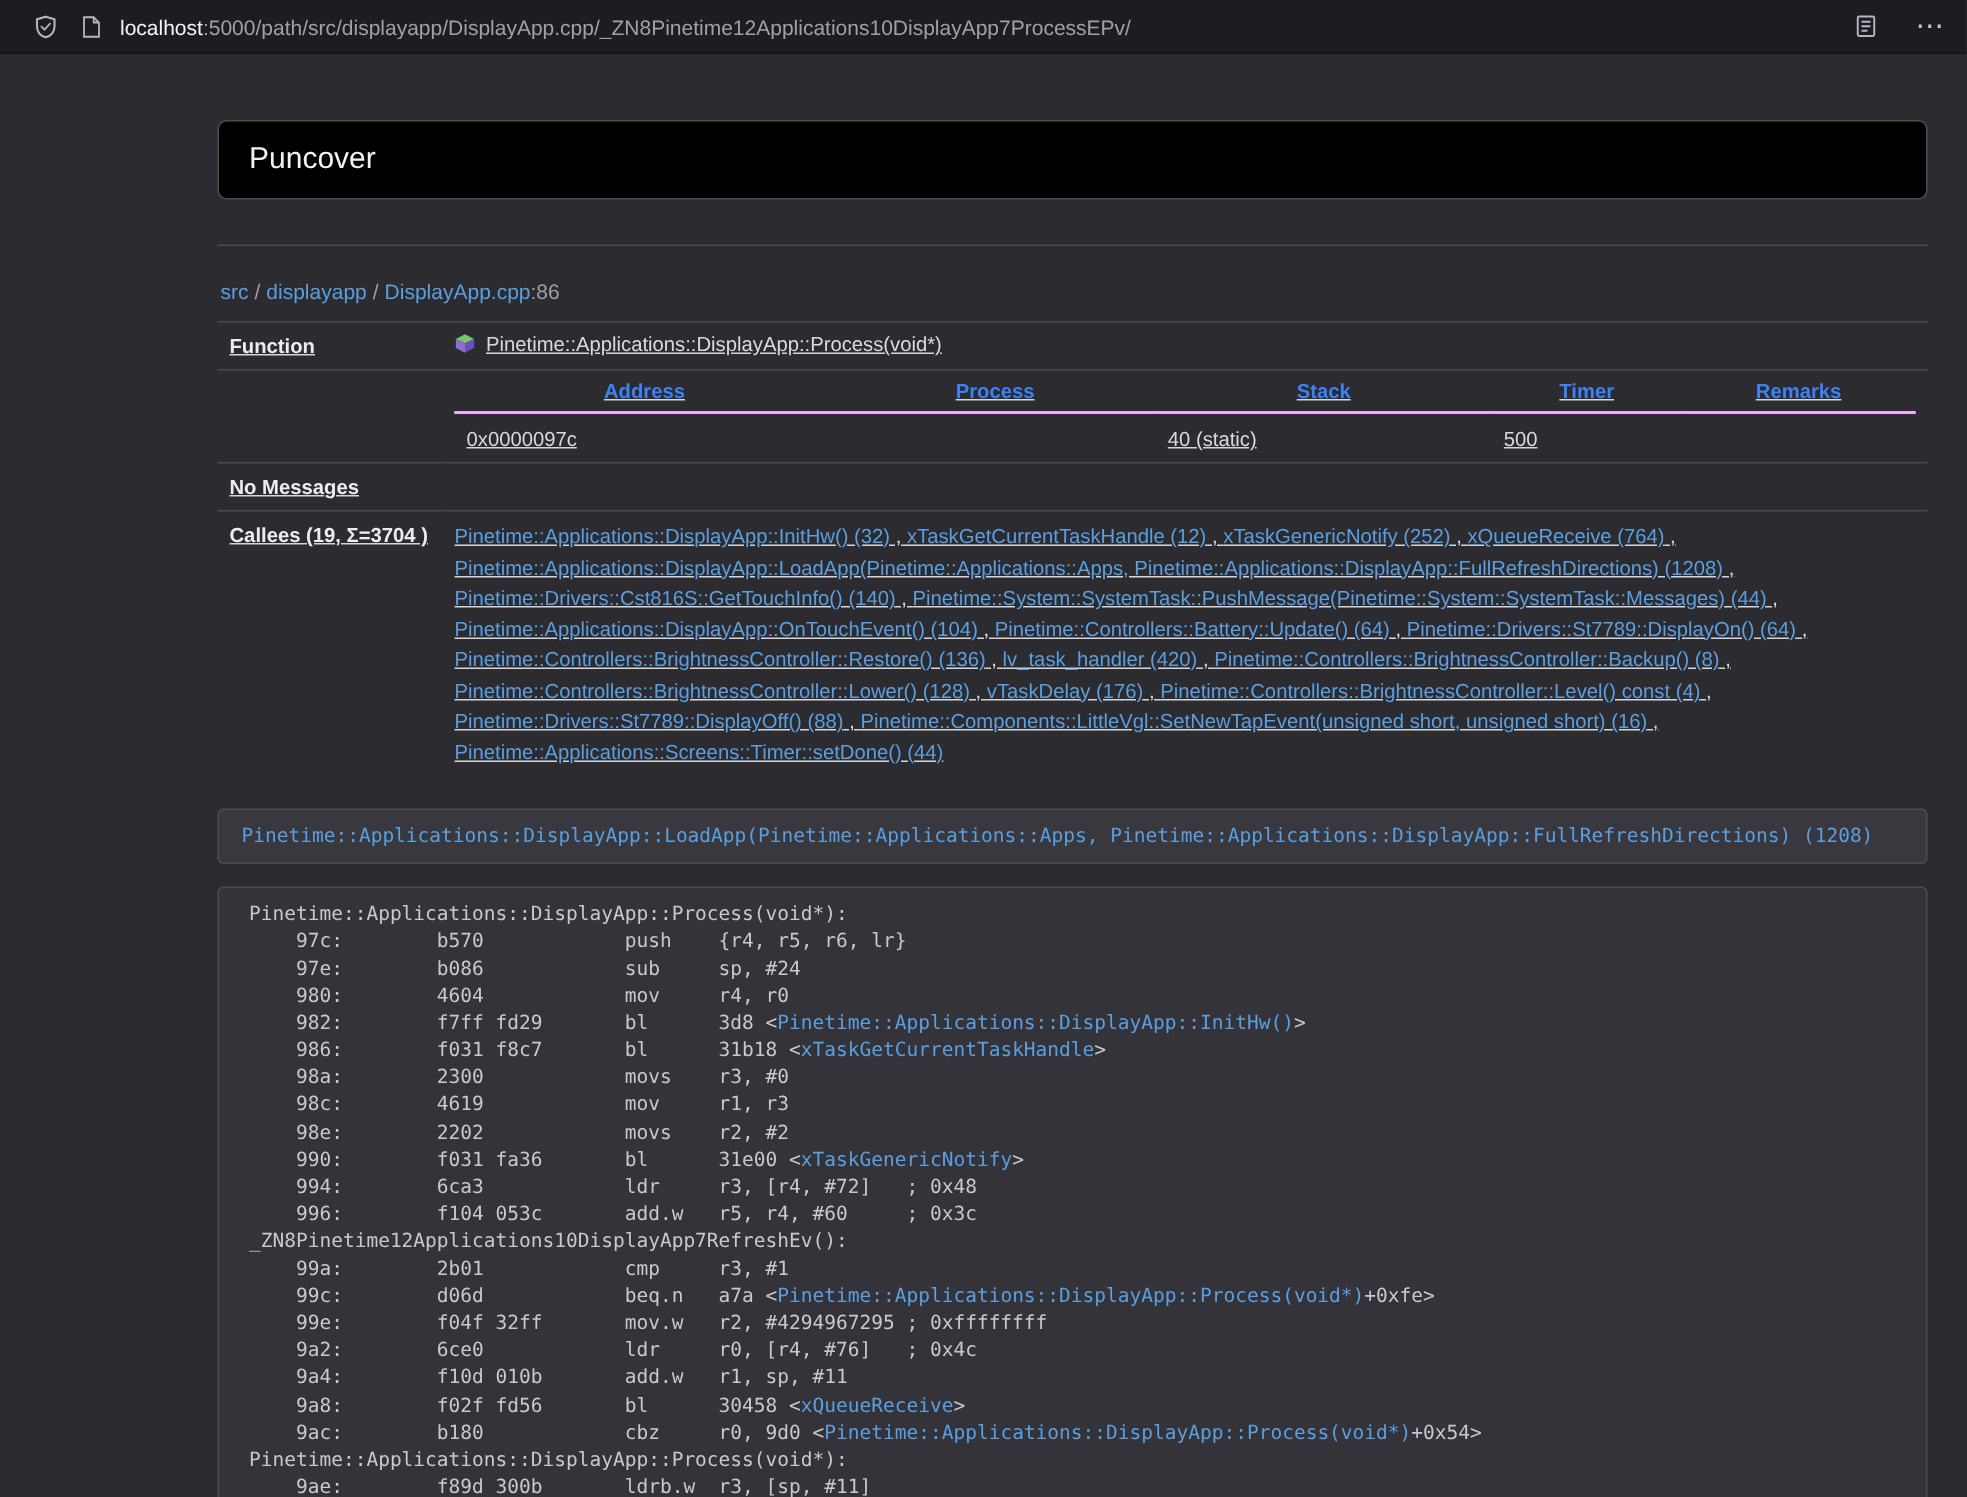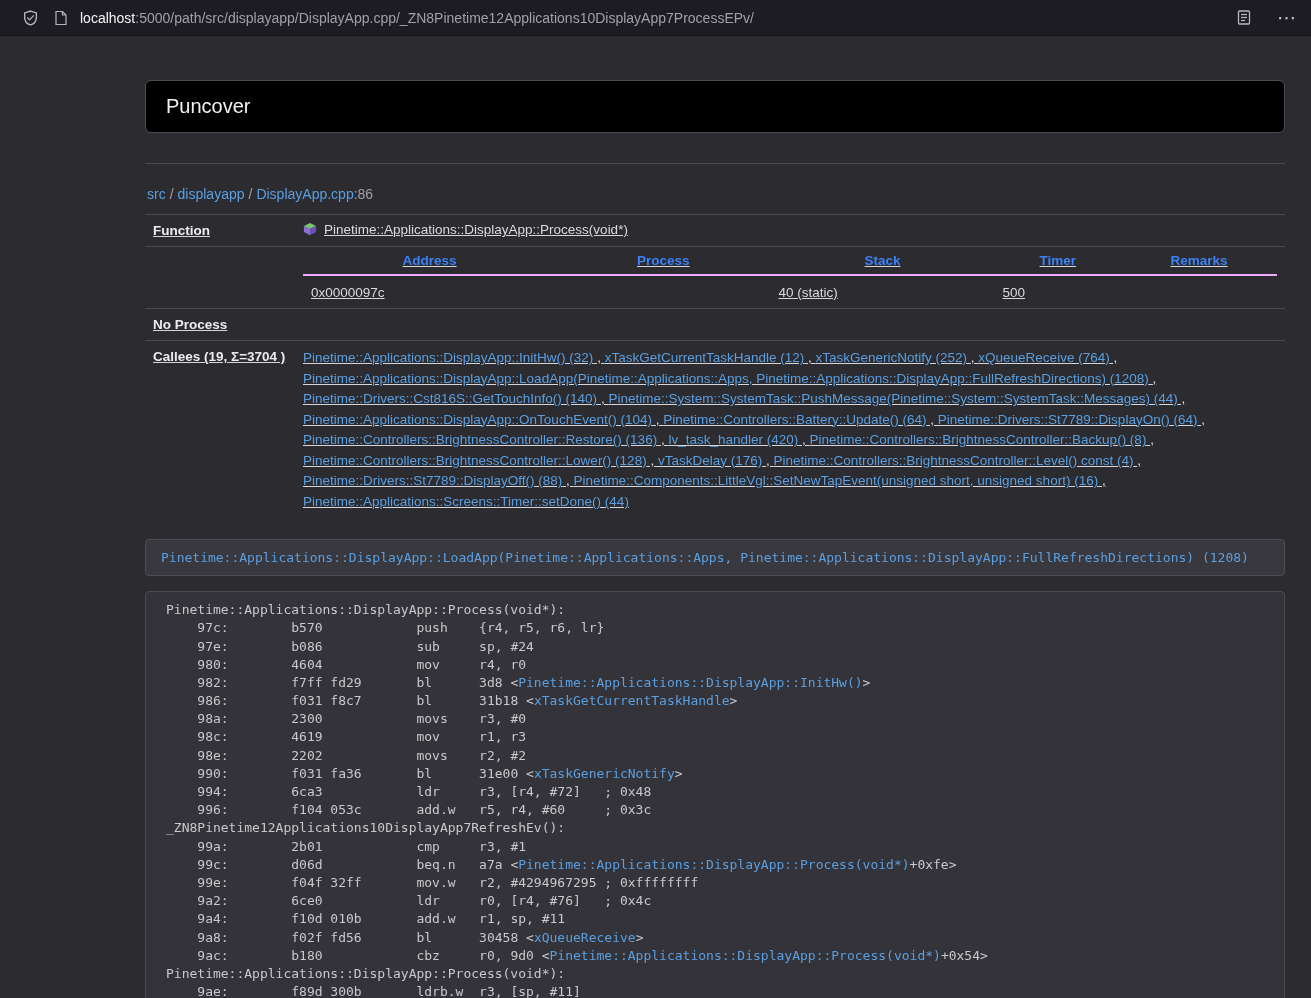--- a/index.html
+++ b/index.html
@@ -126,21 +126,21 @@
                 <td></td>
                 <td>40 (static)</td>
                 <td>500</td>
                 <td></td>
               </tr>
             </tbody>
           </table>
         </td>
       </tr>
       <tr>
-        <th class="rowlabel">No Process</th>
+        <th class="rowlabel">No Messages</th>
         <td class="rowval"></td>
       </tr>
       <tr>
         <th class="rowlabel">Callees (19, Σ=3704 )</th>
         <td class="rowval callees"><a href="#">Pinetime::Applications::DisplayApp::InitHw() (32)</a> , <a href="#">xTaskGetCurrentTaskHandle (12)</a> , <a href="#">xTaskGenericNotify (252)</a> , <a href="#">xQueueReceive (764)</a> , <a href="#">Pinetime::Applications::DisplayApp::LoadApp(Pinetime::Applications::Apps, Pinetime::Applications::DisplayApp::FullRefreshDirections) (1208)</a> , <a href="#">Pinetime::Drivers::Cst816S::GetTouchInfo() (140)</a> , <a href="#">Pinetime::System::SystemTask::PushMessage(Pinetime::System::SystemTask::Messages) (44)</a> , <a href="#">Pinetime::Applications::DisplayApp::OnTouchEvent() (104)</a> , <a href="#">Pinetime::Controllers::Battery::Update() (64)</a> , <a href="#">Pinetime::Drivers::St7789::DisplayOn() (64)</a> , <a href="#">Pinetime::Controllers::BrightnessController::Restore() (136)</a> , <a href="#">lv_task_handler (420)</a> , <a href="#">Pinetime::Controllers::BrightnessController::Backup() (8)</a> , <a href="#">Pinetime::Controllers::BrightnessController::Lower() (128)</a> , <a href="#">vTaskDelay (176)</a> , <a href="#">Pinetime::Controllers::BrightnessController::Level() const (4)</a> , <a href="#">Pinetime::Drivers::St7789::DisplayOff() (88)</a> , <a href="#">Pinetime::Components::LittleVgl::SetNewTapEvent(unsigned short, unsigned short) (16)</a> , <a href="#">Pinetime::Applications::Screens::Timer::setDone() (44)</a></td>
       </tr>
     </tbody>
   </table>
 
   <div class="panel-heading">

